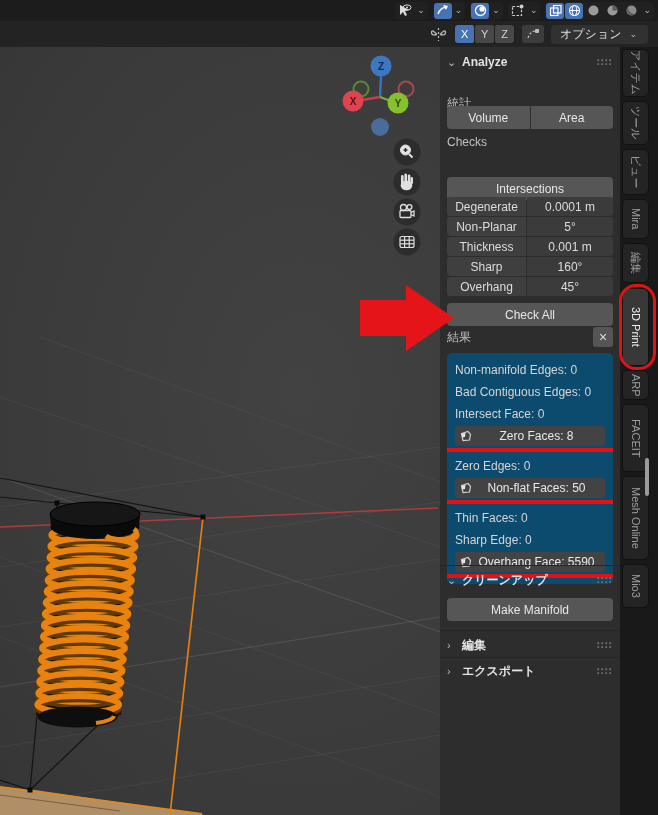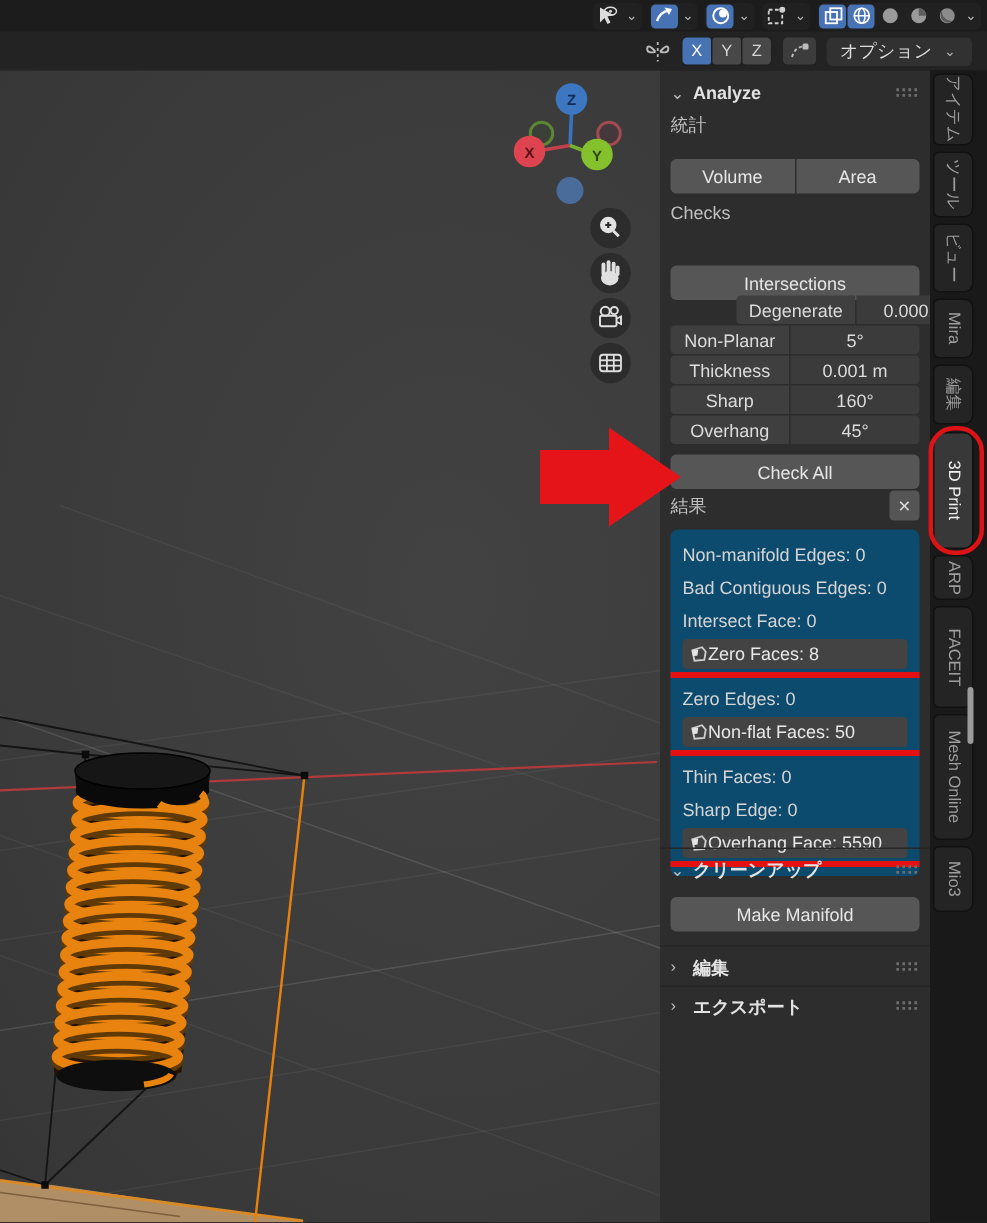--- a/index.html
+++ b/index.html
@@ -58,21 +58,21 @@
                 color:#dcdcdc; font-size:12px; }
   .vrow .lab { width:79px; border-radius:3px 0 0 3px; }
   .vrow .val { flex:1; border-radius:0 3px 3px 0; background:#3b3b3b; }
   .results-head { display:flex; align-items:center; justify-content:space-between; }
   .close-btn { width:20px; height:20px; background:#555; border-radius:3px; color:#ddd;
                display:flex; align-items:center; justify-content:center; font-size:14px; }
   .rbox { position:absolute; left:7px; width:166px; background:#0c4a6e; border-radius:5px; padding:6px 8px; }
   .rtext { height:22px; display:flex; align-items:center; color:#d5d5d5; font-size:12px; }
   .rbtn { height:20px; background:#434343; border-radius:3px; display:flex; align-items:center;
           color:#e8e8e8; font-size:12px; padding:0 4px; margin:1px 0; }
-  .rbtn .lbl { flex:1; }
+  .rbtn .lbl { flex:1; text-align:center; }
   .redline { height:4px; background:#e51012; margin:2px -8px 3px -8px; }
   .sep { position:absolute; left:0; width:180px; height:1px; background:#262626; }
 
   
   .tabstrip { position:absolute; left:620px; top:47px; width:38px; height:768px; background:#191919; }
   .vtab { position:absolute; left:2px; width:27px; background:#242424; color:#9e9e9e;
           border-radius:4px 6px 6px 4px; border:1px solid #111;
           writing-mode:vertical-rl; text-orientation:sideways;
           display:flex; align-items:center; justify-content:center; font-size:11px; }
   .vtab.active { background:#383838; color:#f0f0f0; }
@@ -326,32 +326,32 @@
   </div>
 
   <div class="panel">
 
     <div class="p-abs sec-head" style="top:6px;">
       <span class="chev">⌄</span>
       <span>Analyze</span>
       <span class="grip">∷∷</span>
     </div>
 
-    <div class="p-abs plabel" style="top:28px;">統計</div>
+    <div class="p-abs plabel" style="top:48px;">統計</div>
 
     <div class="p-abs btnrow" style="top:59px;">
       <div class="gbtn">Volume</div>
       <div class="gbtn">Area</div>
     </div>
 
     <div class="p-abs plabel" style="top:88px;">Checks</div>
 
     <div class="p-abs gbtn single" style="top:130px;">Intersections</div>
 
-    <div class="p-abs vrow" style="top:150px;margin-left:44px;">
+    <div class="p-abs vrow" style="top:150px;">
       <div class="cell lab">Degenerate</div>
       <div class="cell val">0.0001 m</div>
     </div>
     <div class="p-abs vrow" style="top:170px;">
       <div class="cell lab">Non-Planar</div>
       <div class="cell val">5°</div>
     </div>
     <div class="p-abs vrow" style="top:190px;">
       <div class="cell lab">Thickness</div>
       <div class="cell val">0.001 m</div>

